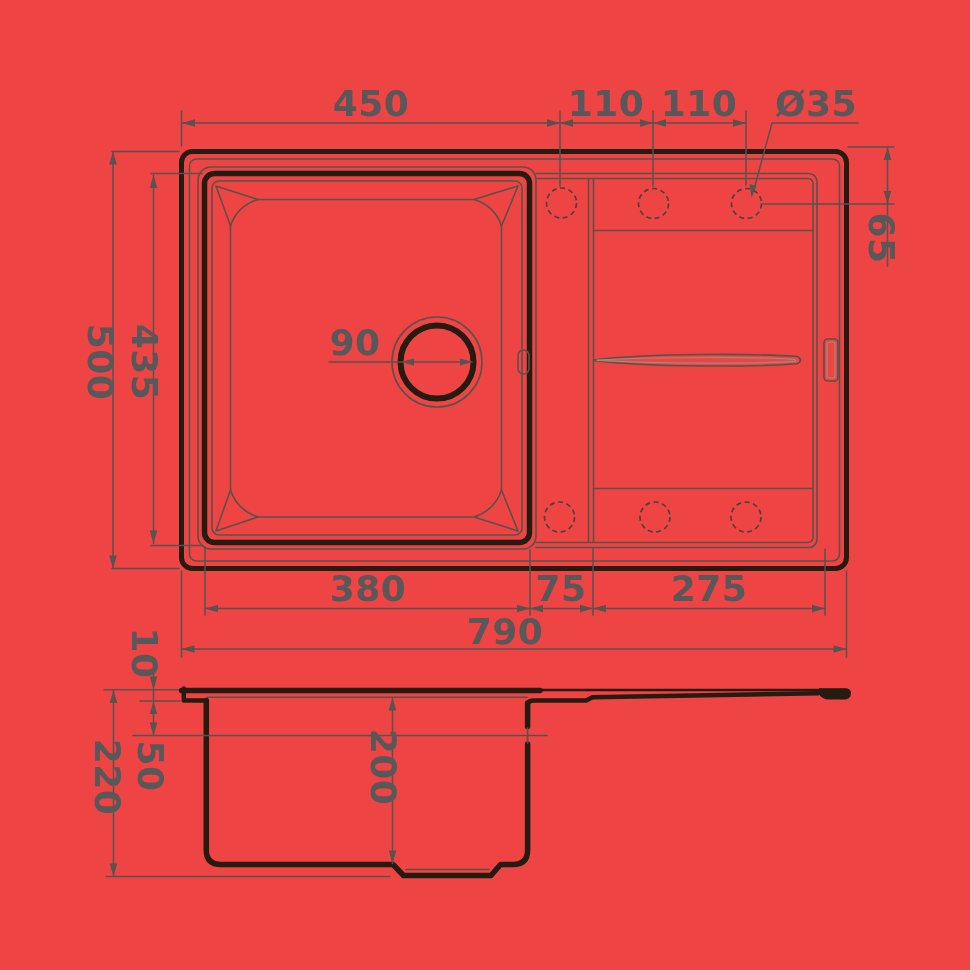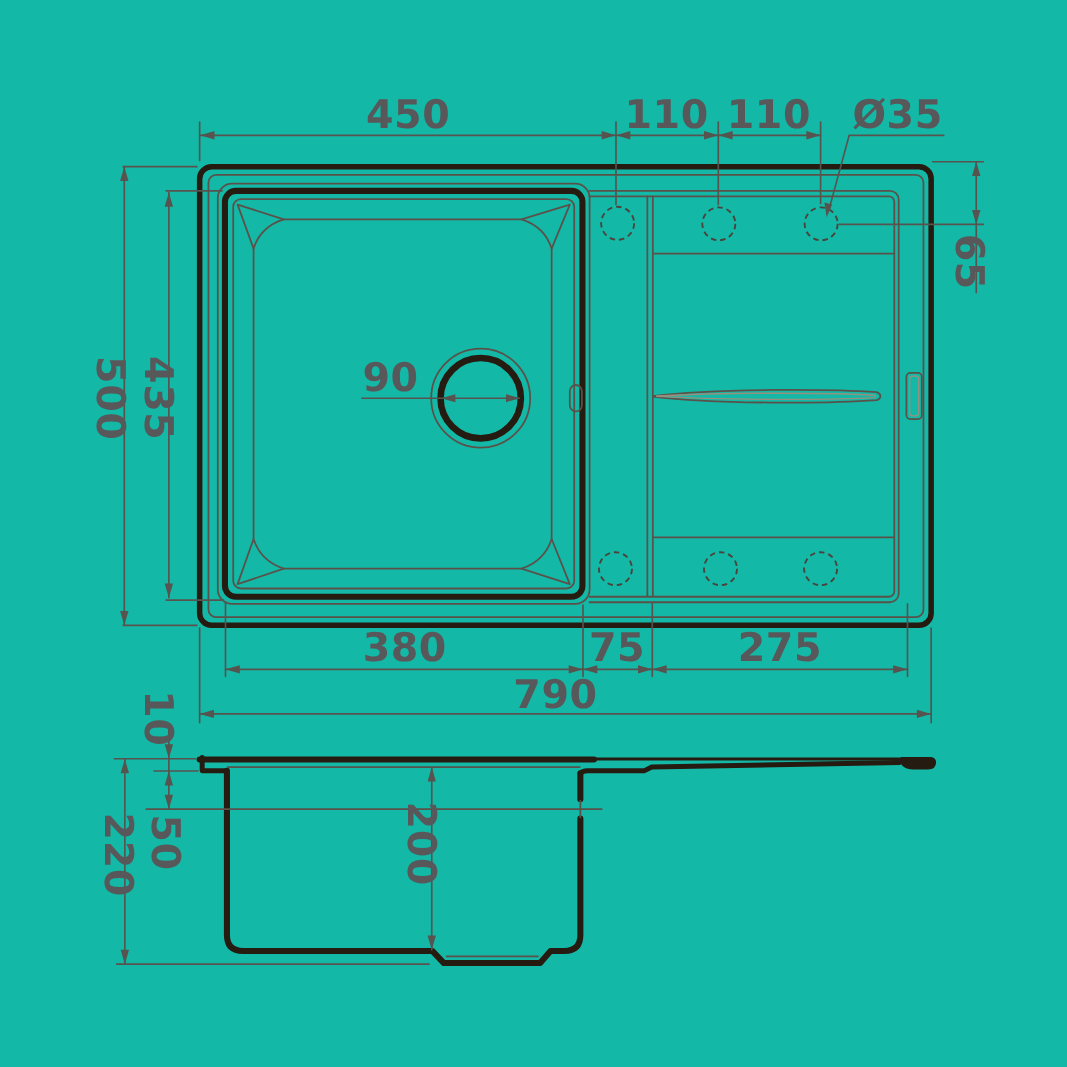--- a/index.html
+++ b/index.html
@@ -1,16 +1,16 @@
 <!DOCTYPE html>
 <html><head>
 <meta charset="utf-8">
 <style>
   html,body{margin:0;padding:0;background:#ffffff;width:970px;height:970px;overflow:hidden;}
-  #stage{width:970px;height:970px;position:relative;background:#14b8a6;}
+  #stage{width:970px;height:970px;position:relative;background:#ef4444;}
   svg{display:block;}
   text{font-family:"DejaVu Sans","Liberation Sans",sans-serif;font-weight:700;fill:#58585a;}
   .dimtxt{font-size:36px;letter-spacing:0.5px;}
   .thick{stroke:#261b11;fill:none;stroke-linecap:round;stroke-linejoin:round;}
   .thin{stroke:#5a524a;stroke-width:1.6;fill:none;stroke-linecap:round;}
   .lite{stroke:#98907f;stroke-width:1.2;fill:none;stroke-linecap:round;}
   .dim{stroke:#57534f;stroke-width:1.5;fill:none;stroke-linecap:round;}
   .arr{fill:#57534f;stroke:none;}
   .dash{stroke:#4a443c;stroke-width:1.7;fill:none;stroke-dasharray:5 3.6;}
 </style>

